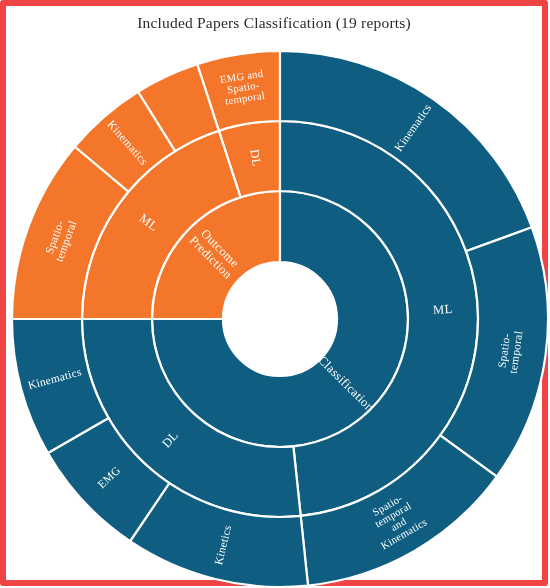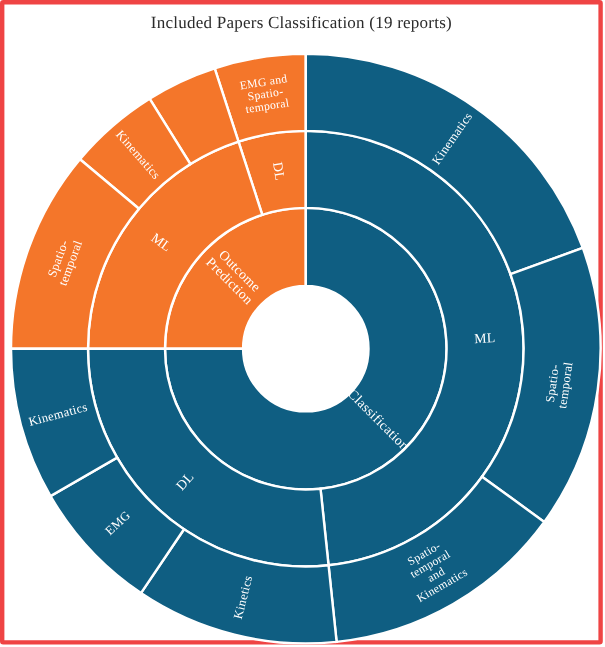--- a/index.html
+++ b/index.html
@@ -6,21 +6,21 @@
   html,body{margin:0;padding:0;}
   body{
     width:550px;height:588px;
     background:#ffffff;
     font-family:"Liberation Serif", serif;
     overflow:hidden;
   }
   #frame{
     position:relative;
     width:548px;height:586px;
-    border:4px solid #ef4444;
+    border:6px solid #ef4444;
     border-radius:3px;
     background:#ffffff;
     box-sizing:border-box;
   }
   #chart-title{
     position:absolute;
     top:8px;left:0;width:100%;
     text-align:center;
     font-family:"Liberation Serif", serif;
     font-size:15.5px;

